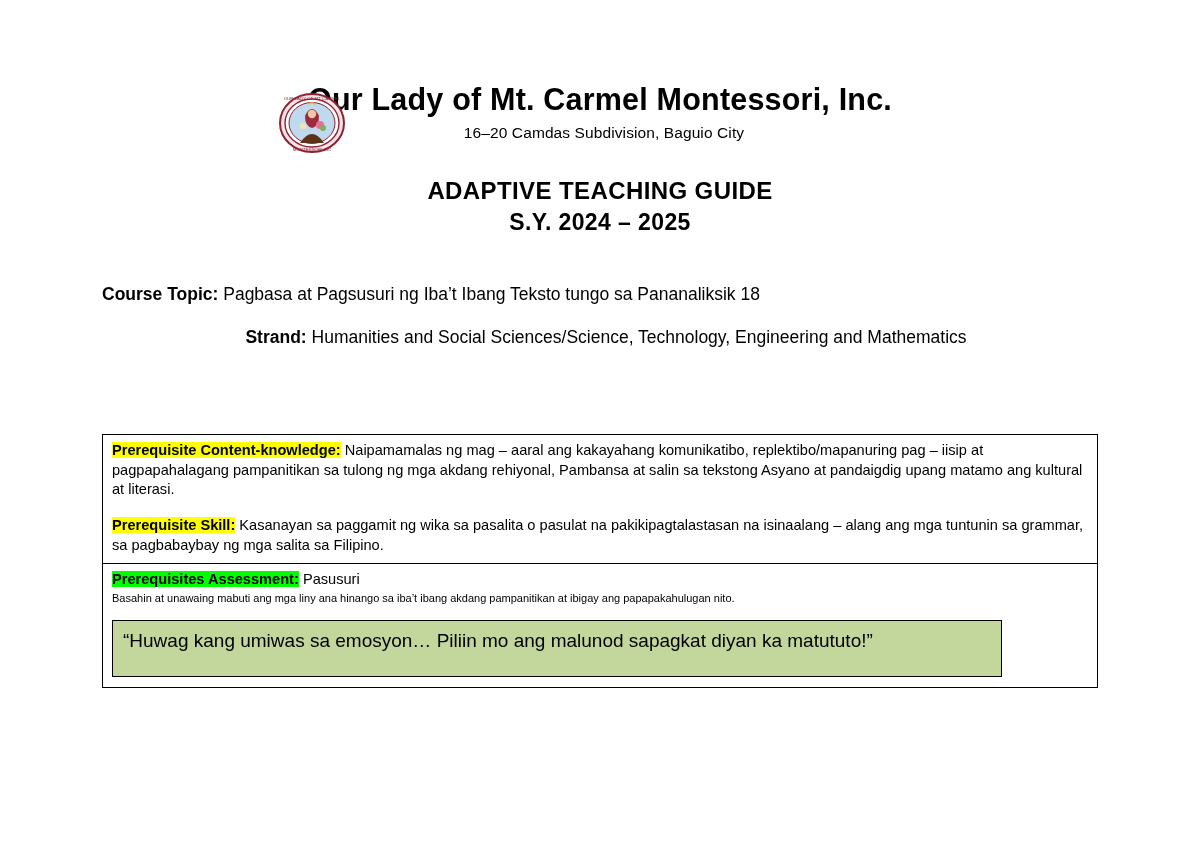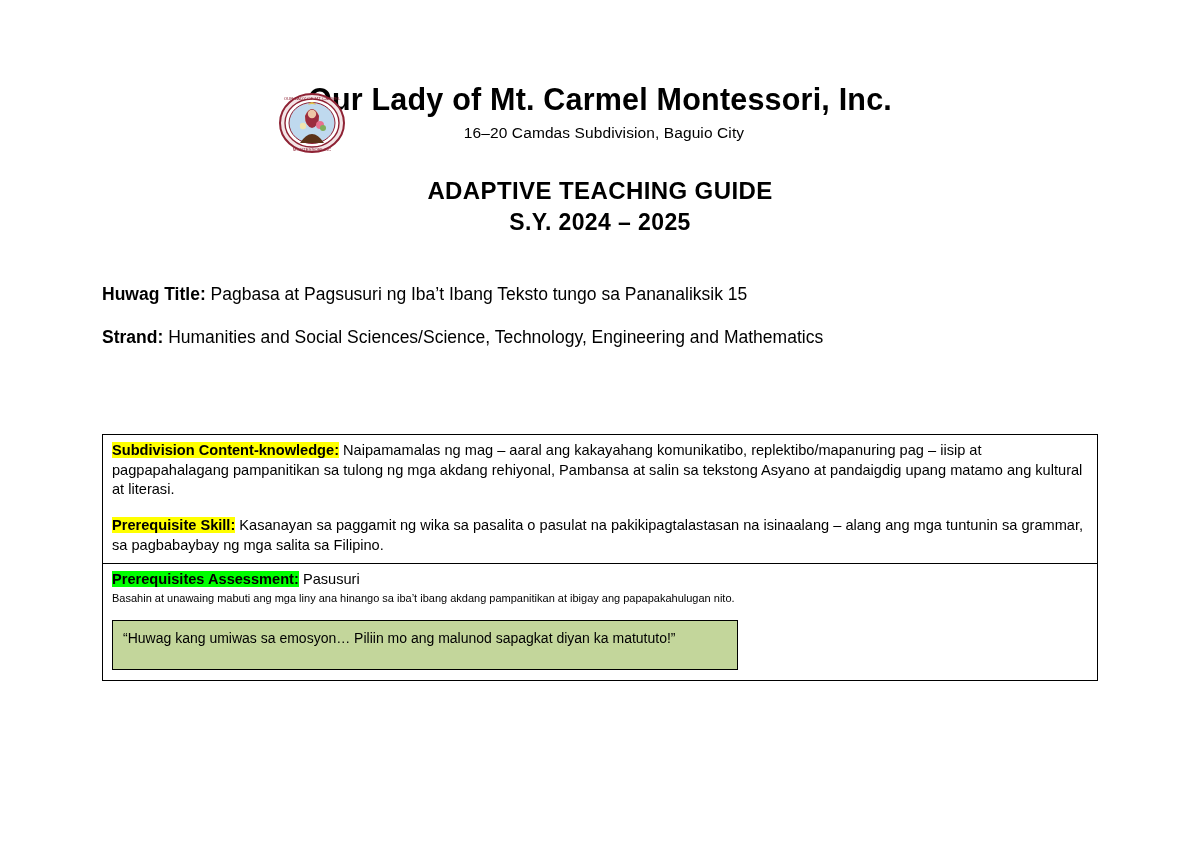--- a/index.html
+++ b/index.html
@@ -73,21 +73,21 @@
   .meta {
     margin-top: 48px;
     padding-left: 102px;
     padding-right: 90px;
   }
   .meta-row {
     font-size: 17.5px;
     margin-bottom: 22px;
     line-height: 1.25;
   }
-  .meta-row:last-child { margin-bottom: 0; }
+  .meta-row:last-child { margin-bottom: 0; text-align: center; }
   .meta-label {
     font-weight: bold;
   }
   .meta-value {
     font-weight: normal;
   }
 
   
   .guide-table {
     position: absolute;
@@ -137,26 +137,26 @@
 
   .assess-sub {
     font-size: 11px;
     line-height: 1.35;
     margin-top: 1px;
   }
 
   .quote-box {
     margin-top: 14px;
     margin-bottom: 2px;
-    width: 626px;
+    width: 890px;
     background: #C3D69B;
     border: 1.5px solid #000000;
     box-sizing: border-box;
     padding: 8px 10px 22px 10px;
-    font-size: 14px;
+    font-size: 19px;
     line-height: 1.3;
   }
 </style>
 </head>
 <body>
 
 <div class="page">
 
   <div class="letterhead">
 
@@ -183,38 +183,38 @@
     <div class="school-addr">16–20 Camdas Subdivision, Baguio City</div>
 
     <div class="doc-title">ADAPTIVE TEACHING GUIDE</div>
 
     <div class="doc-sy">S.Y. 2024 – 2025</div>
   </div>
 
   <div class="meta">
 
     <div class="meta-row">
-      <span class="meta-label">Huwag Title:</span>
-      <span class="meta-value">Pagbasa at Pagsusuri ng Iba’t Ibang Teksto tungo sa Pananaliksik 15</span>
+      <span class="meta-label">Course Topic:</span>
+      <span class="meta-value">Pagbasa at Pagsusuri ng Iba’t Ibang Teksto tungo sa Pananaliksik 18</span>
     </div>
 
 
     <div class="meta-row">
       <span class="meta-label">Strand:</span>
       <span class="meta-value">Humanities and Social Sciences/Science, Technology, Engineering and Mathematics</span>
     </div>
   </div>
 
   <div class="guide-table">
 
 
     <div class="tbl-cell bordered-bottom">
 
       <div class="blk">
-        <span class="hl-yellow">Subdivision Content-knowledge:</span><span> Naipamamalas ng mag – aaral ang kakayahang komunikatibo, replektibo/mapanuring pag – iisip at pagpapahalagang pampanitikan sa tulong ng mga akdang rehiyonal, Pambansa at salin sa tekstong Asyano at pandaigdig upang matamo ang kultural at literasi.</span>
+        <span class="hl-yellow">Prerequisite Content-knowledge:</span><span> Naipamamalas ng mag – aaral ang kakayahang komunikatibo, replektibo/mapanuring pag – iisip at pagpapahalagang pampanitikan sa tulong ng mga akdang rehiyonal, Pambansa at salin sa tekstong Asyano at pandaigdig upang matamo ang kultural at literasi.</span>
       </div>
 
       <div class="blk">
         <span class="hl-yellow">Prerequisite Skill:</span><span> Kasanayan sa paggamit ng wika sa pasalita o pasulat na pakikipagtalastasan na isinaalang – alang ang mga tuntunin sa grammar, sa pagbabaybay ng mga salita sa Filipino.</span>
       </div>
 
     </div>
 
     <div class="tbl-cell">
 

